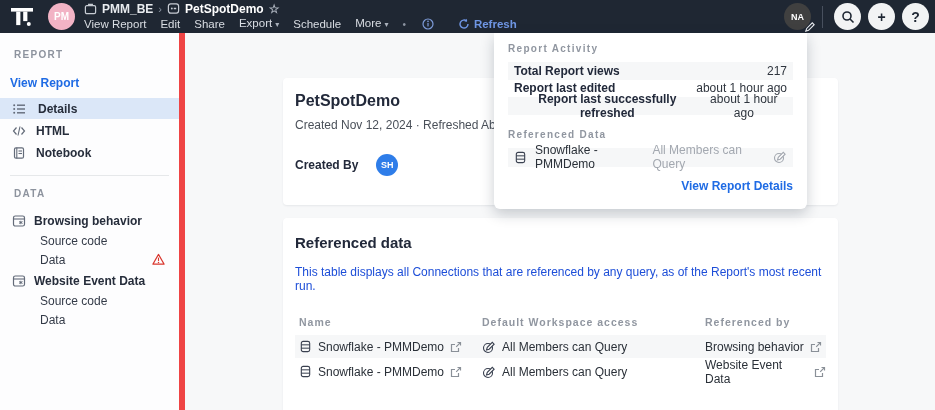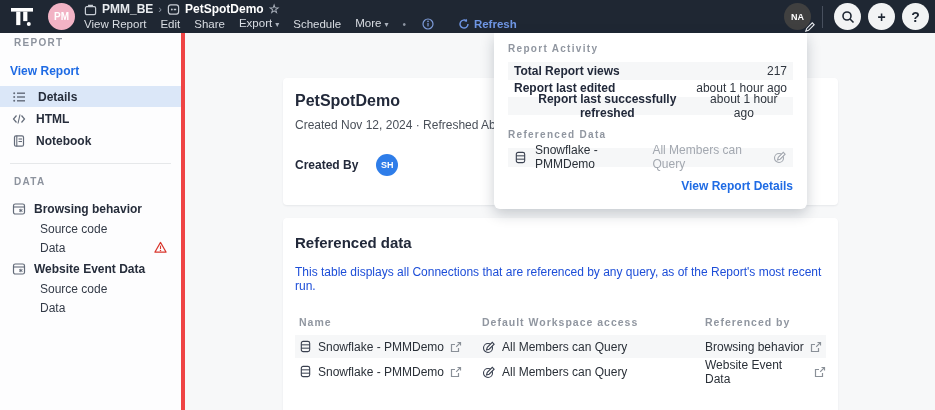--- a/index.html
+++ b/index.html
@@ -7,21 +7,21 @@
     font-family:"Liberation Sans", sans-serif; background:#f7f8f9; color:#2a3038; }
 
   
   .topbar { position:absolute; left:0; top:0; width:935px; height:33px;
     background:#1f2733; display:flex; align-items:center; z-index:50; }
   .logo { width:24px; height:22px; margin-left:10px; flex:0 0 auto; }
   .ws-avatar { width:27px; height:27px; border-radius:50%; background:#f2b3c5;
     color:#fff; font-size:10px; font-weight:bold; display:flex; align-items:center;
     justify-content:center; margin-left:14px; flex:0 0 auto; }
   .nav-col { display:flex; flex-direction:column; margin-left:9px; gap:1px; }
-  .crumbs { display:flex; align-items:center; gap:5px; font-size:12px;
+  .crumbs { display:flex; gap:5px; font-size:12px;
     color:#e8ebef; font-weight:bold; line-height:14px; }
   .crumbs .sep { color:#8b93a0; font-weight:normal; font-size:11px; }
   .crumb-icon { width:13px; height:13px; color:#c7ccd4; }
   .star { color:#aab1bc; font-size:12px; cursor:pointer; }
   .navmenu { display:flex; align-items:center; gap:14px; font-size:11.5px;
     color:#d9dde3; line-height:13px; }
   .navmenu .item { cursor:pointer; white-space:nowrap; }
   .caret { font-size:8px; color:#aab1bc; margin-left:3px; }
   .dot-sep { color:#8b93a0; font-size:10px; }
   .status { color:#c3c9d2; }
@@ -37,21 +37,21 @@
   .user-pencil { position:absolute; right:-5px; bottom:-4px; width:13px; height:13px;
     color:#e8ebef; }
   .vdiv { width:1px; height:22px; background:#48505e; margin:0 4px; }
   .circle-btn { width:27px; height:27px; border-radius:50%; background:#f2f3f4;
     color:#1f2733; display:flex; align-items:center; justify-content:center;
     font-size:14px; font-weight:bold; cursor:pointer; }
   .circle-btn svg { width:14px; height:14px; }
 
   
   .sidebar { position:absolute; left:0; top:33px; width:185px; bottom:0;
-    background:#fdfdfe; border-right:4px solid #ef4444; padding-top:4px; }
+    background:#fdfdfe; border-right:6px solid #ef4444; padding-top:16px; }
   .side-label { font-size:10px; font-weight:bold; letter-spacing:1.3px;
     color:#8d939e; padding:0 14px; margin-bottom:12px; }
   .side-link { display:block; font-size:12px; font-weight:bold; color:#1f6be4;
     padding:4px 10px; margin-bottom:4px; cursor:pointer; }
   .side-item { display:flex; align-items:center; gap:10px; height:21px;
     padding:0 12px; font-size:12px; font-weight:bold; color:#262d3b;
     cursor:pointer; margin:0 0 1px 0; }
   .side-item.selected { background:#dbe7f8;gap:12px; }
   .side-item .ic { width:14px; height:14px; color:#636b79; flex:0 0 auto; }
   .side-divider { height:1px; background:#e6e8ea; margin:12px 10px 12px 10px; }

